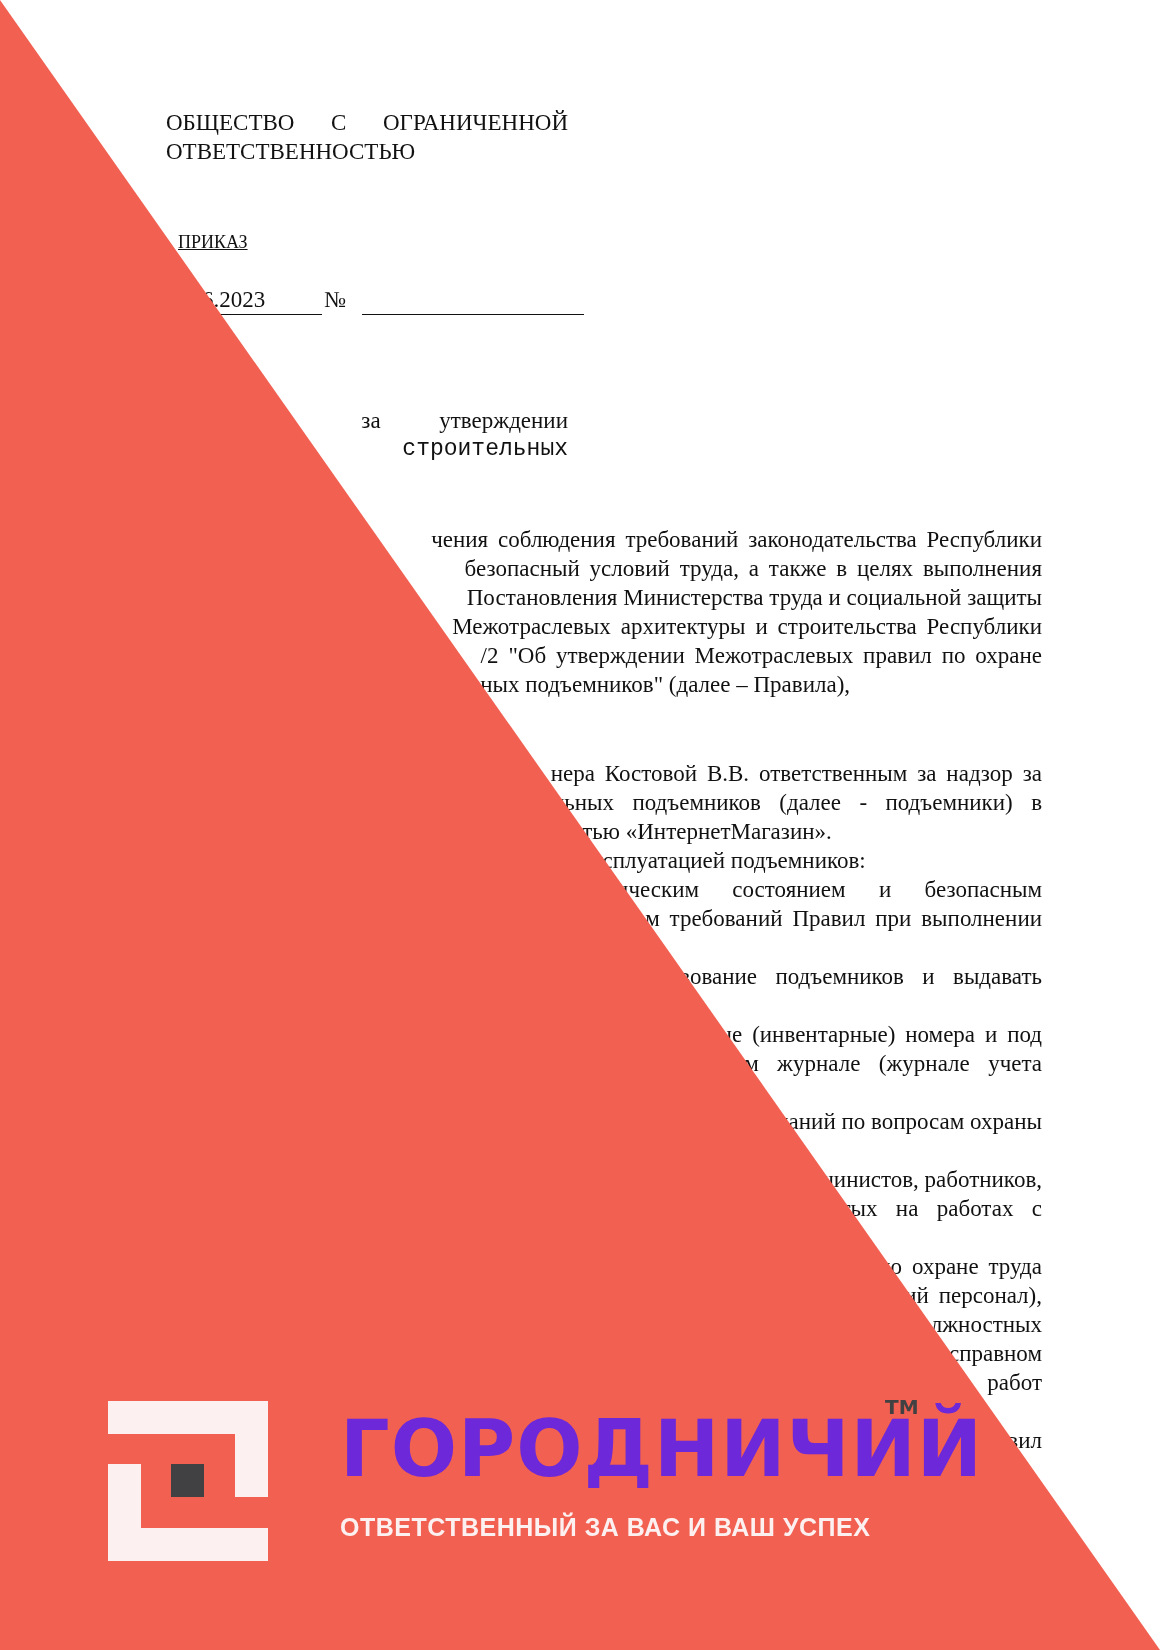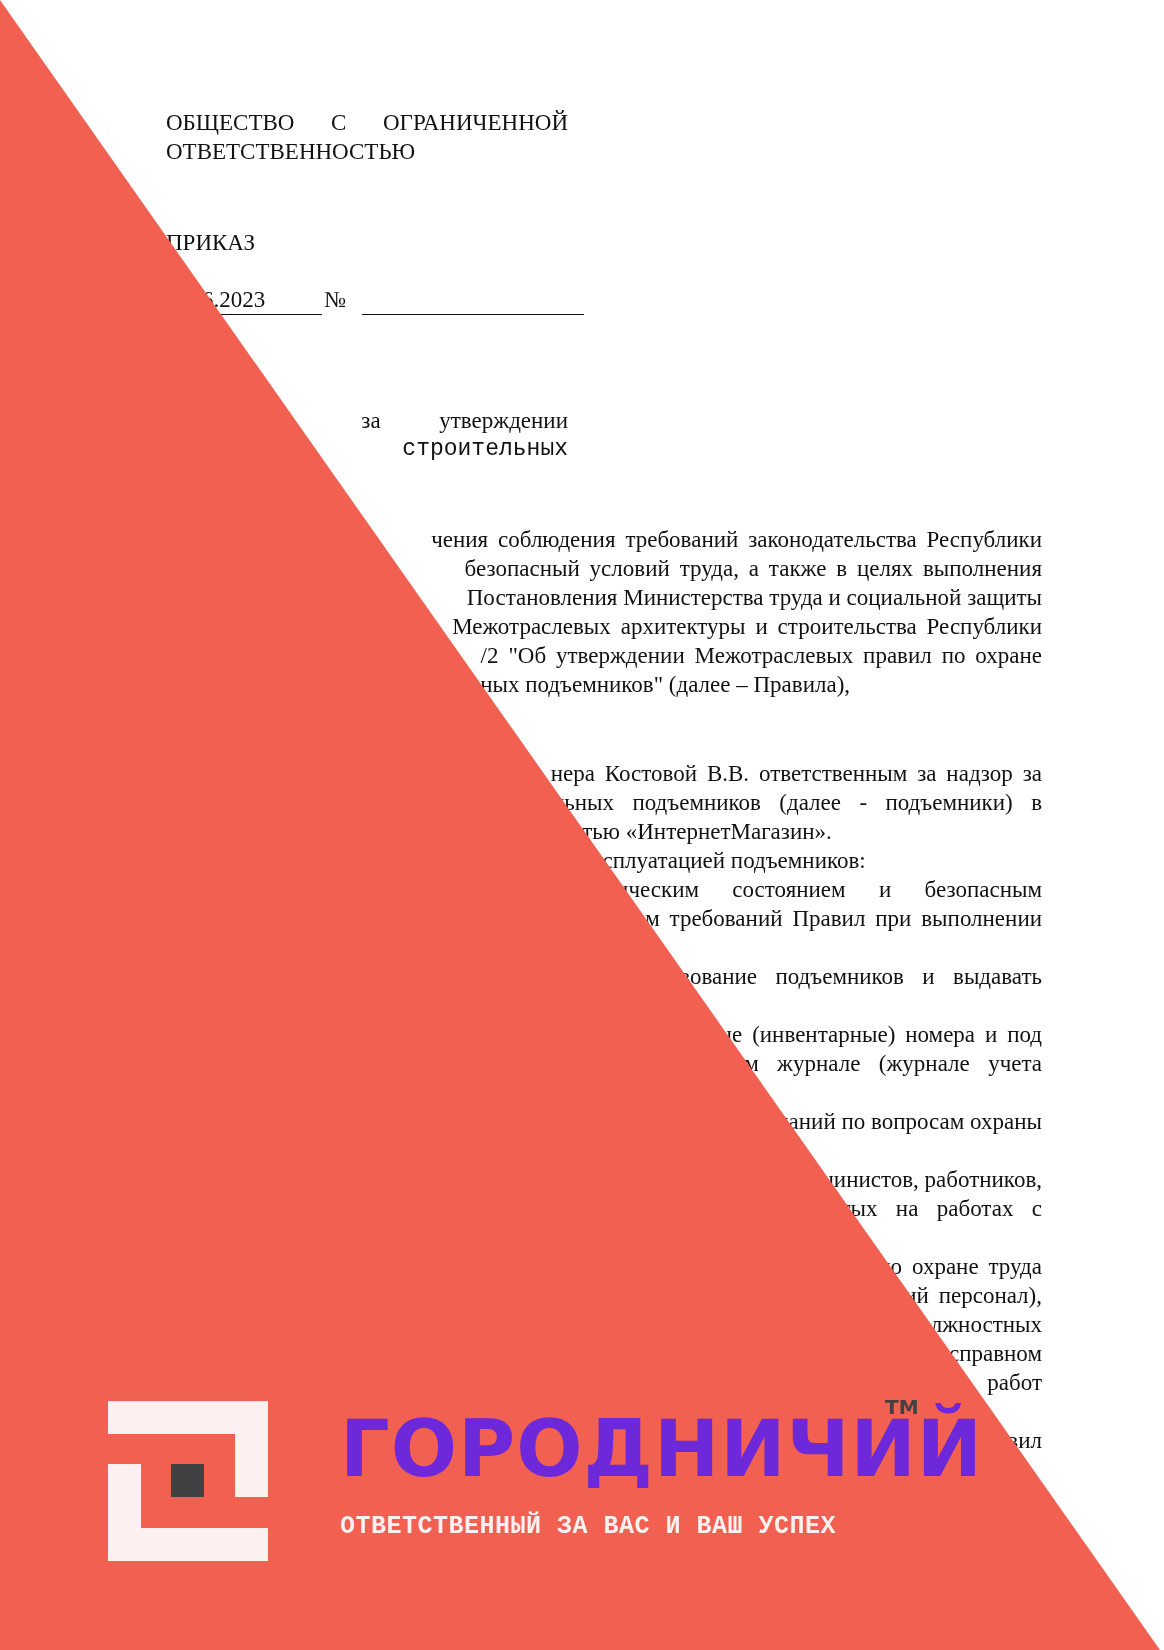--- a/index.html
+++ b/index.html
@@ -5,21 +5,21 @@
   * { box-sizing: border-box; margin: 0; padding: 0; }
   html, body { width: 1164px; height: 1650px; background: #ffffff; overflow: hidden; }
   body { position: relative; font-family: "Liberation Serif", "DejaVu Serif", serif; color: #111111; }
 
   .page { position: absolute; left: 0; top: 0; width: 1164px; height: 1650px; background: #ffffff; }
 
   
   .hdr { position: absolute; left: 166px; top: 108px; width: 402px; font-size: 23px; line-height: 29px; }
   .hdr .jline { display: block; text-align: justify; text-align-last: justify; }
   .hdr .line { display: block; }
-  .order-title { position: absolute; left: 166px; top: 228px; font-size: 23px; line-height: 29px; }
+  .order-title { position: absolute; left: 178px; top: 228px; font-size: 18px; line-height: 29px; text-decoration: underline; }
 
   .dateline { position: absolute; left: 166px; top: 285px; height: 32px; font-size: 23px; line-height: 29px; }
   .date-field { position: absolute; left: 0; top: 0; width: 156px; border-bottom: 1.3px solid #111; height: 30px; white-space: nowrap; }
   .num-sign { position: absolute; left: 158px; top: 0; width: 40px; }
   .num-field { position: absolute; left: 196px; top: 0; width: 222px; border-bottom: 1.3px solid #111; height: 30px; }
 
   
   .subject { position: absolute; left: 166px; top: 406px; width: 402px; font-size: 23px; line-height: 29px; }
   .subject .row { display: block; text-align: justify; text-align-last: justify; white-space: nowrap; }
 
@@ -29,21 +29,21 @@
   .body-line.wide { word-spacing: 0.55em; }
   .body-line.xwide { word-spacing: 1.2em; }
 
   
   .overlay { position: absolute; left: 0; top: 0; width: 1164px; height: 1650px; pointer-events: none; }
 
   
   .logo { position: absolute; left: 108px; top: 1401px; width: 160px; height: 160px; }
   .brand-name { position: absolute; left: 340px; top: 1404px; font-family: "DejaVu Sans", "Liberation Sans", sans-serif; font-weight: bold; font-size: 78px; line-height: 90px; color: #6d28d9; letter-spacing: 1px; white-space: nowrap; text-align: right; }
   .brand-tm { position: absolute; left: 885px; top: 1396px; font-family: "DejaVu Sans", "Liberation Sans", sans-serif; font-weight: bold; font-size: 20px; line-height: 22px; color: #414042; }
-  .brand-tagline { position: absolute; left: 340px; top: 1512px; font-family: Liberation Mono, monospace; font-weight: bold; font-size: 25px; line-height: 30px; color: #fdf0f0; letter-spacing: 0.5px; white-space: nowrap; }
+  .brand-tagline { position: absolute; left: 340px; top: 1512px; font-family: Liberation Sans, sans-serif; font-weight: bold; font-size: 25px; line-height: 30px; color: #fdf0f0; letter-spacing: 0.5px; white-space: nowrap; }
 </style>
 </head>
 <body>
 
 <div class="page">
 
   <div class="hdr">
     <span class="jline">ОБЩЕСТВО С ОГРАНИЧЕННОЙ</span>
     <span class="line">ОТВЕТСТВЕННОСТЬЮ</span>
   </div>

